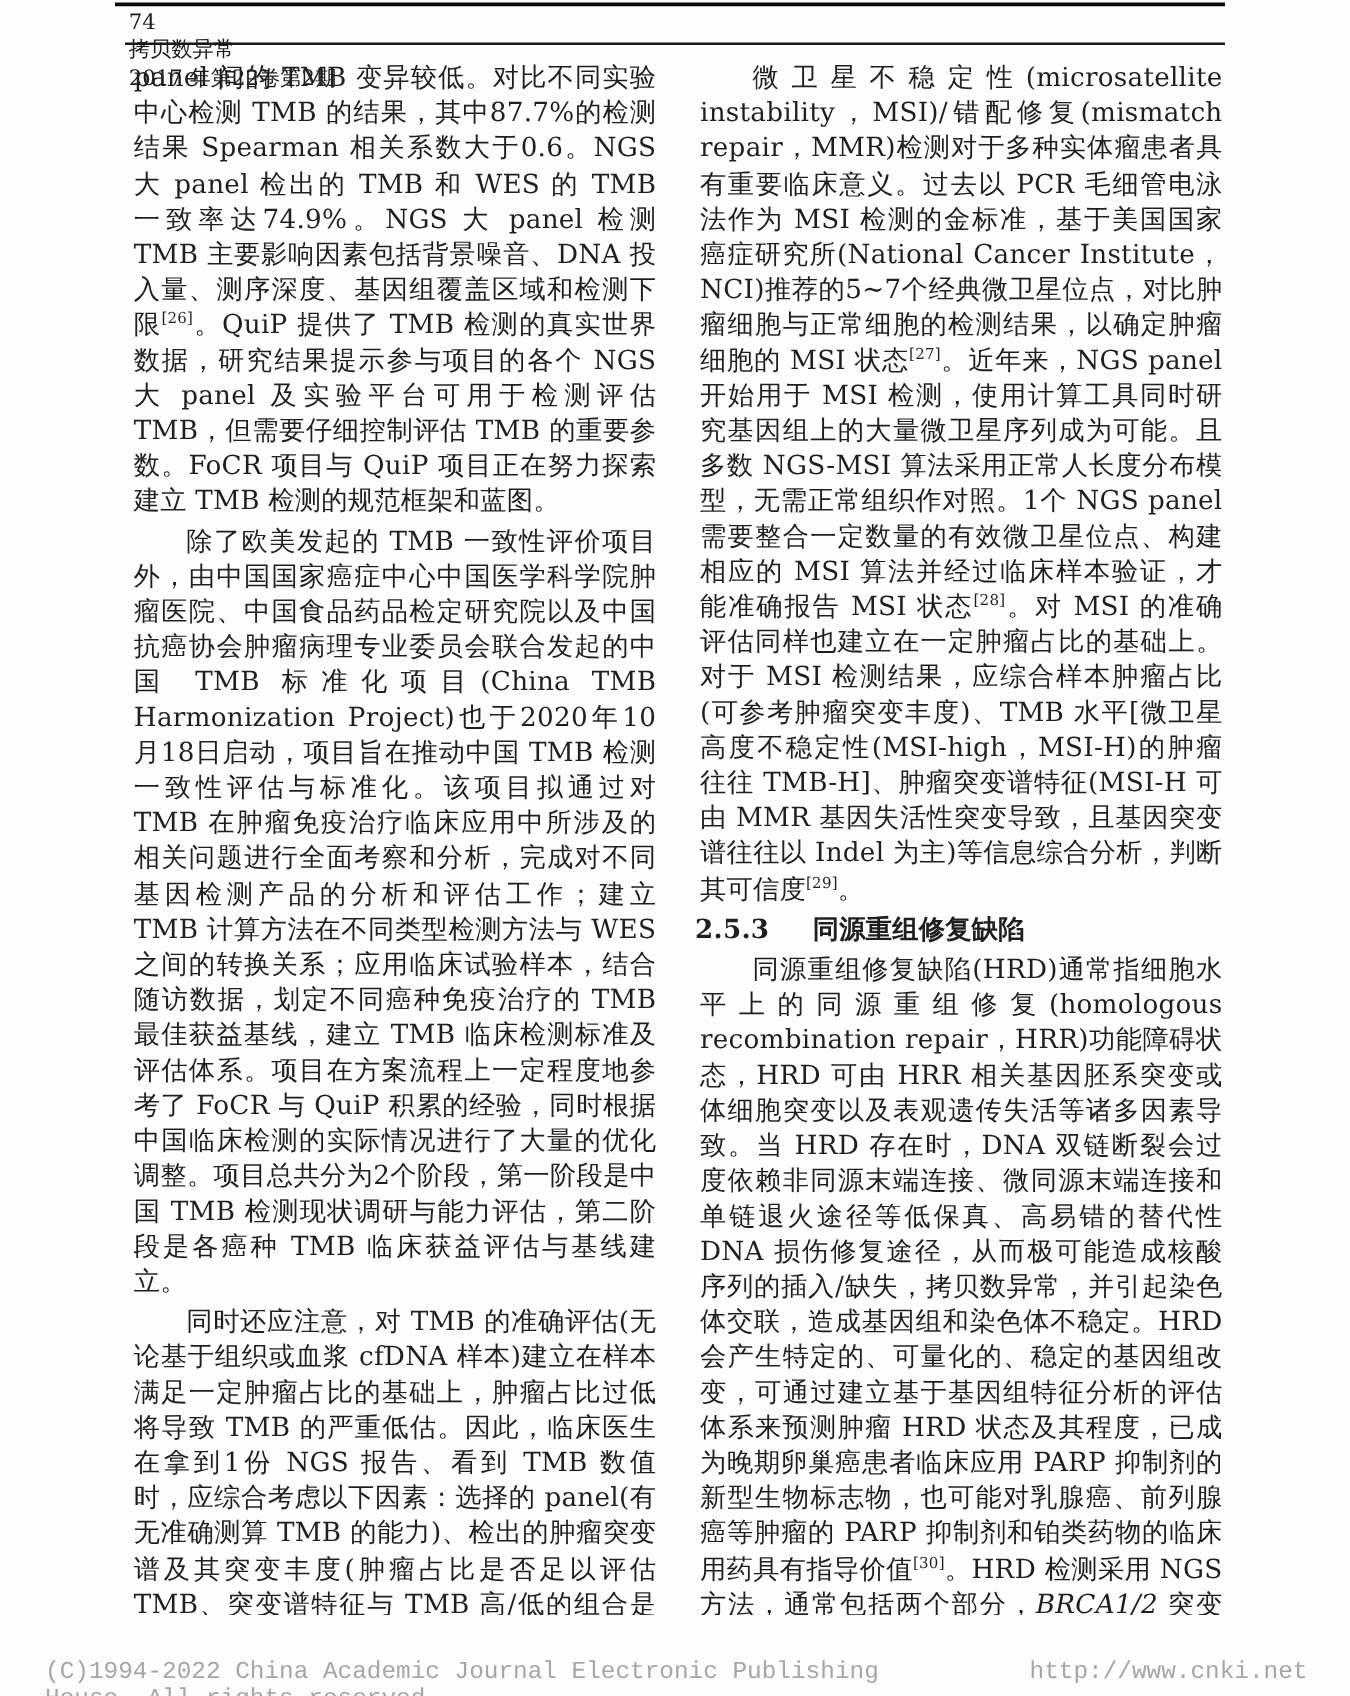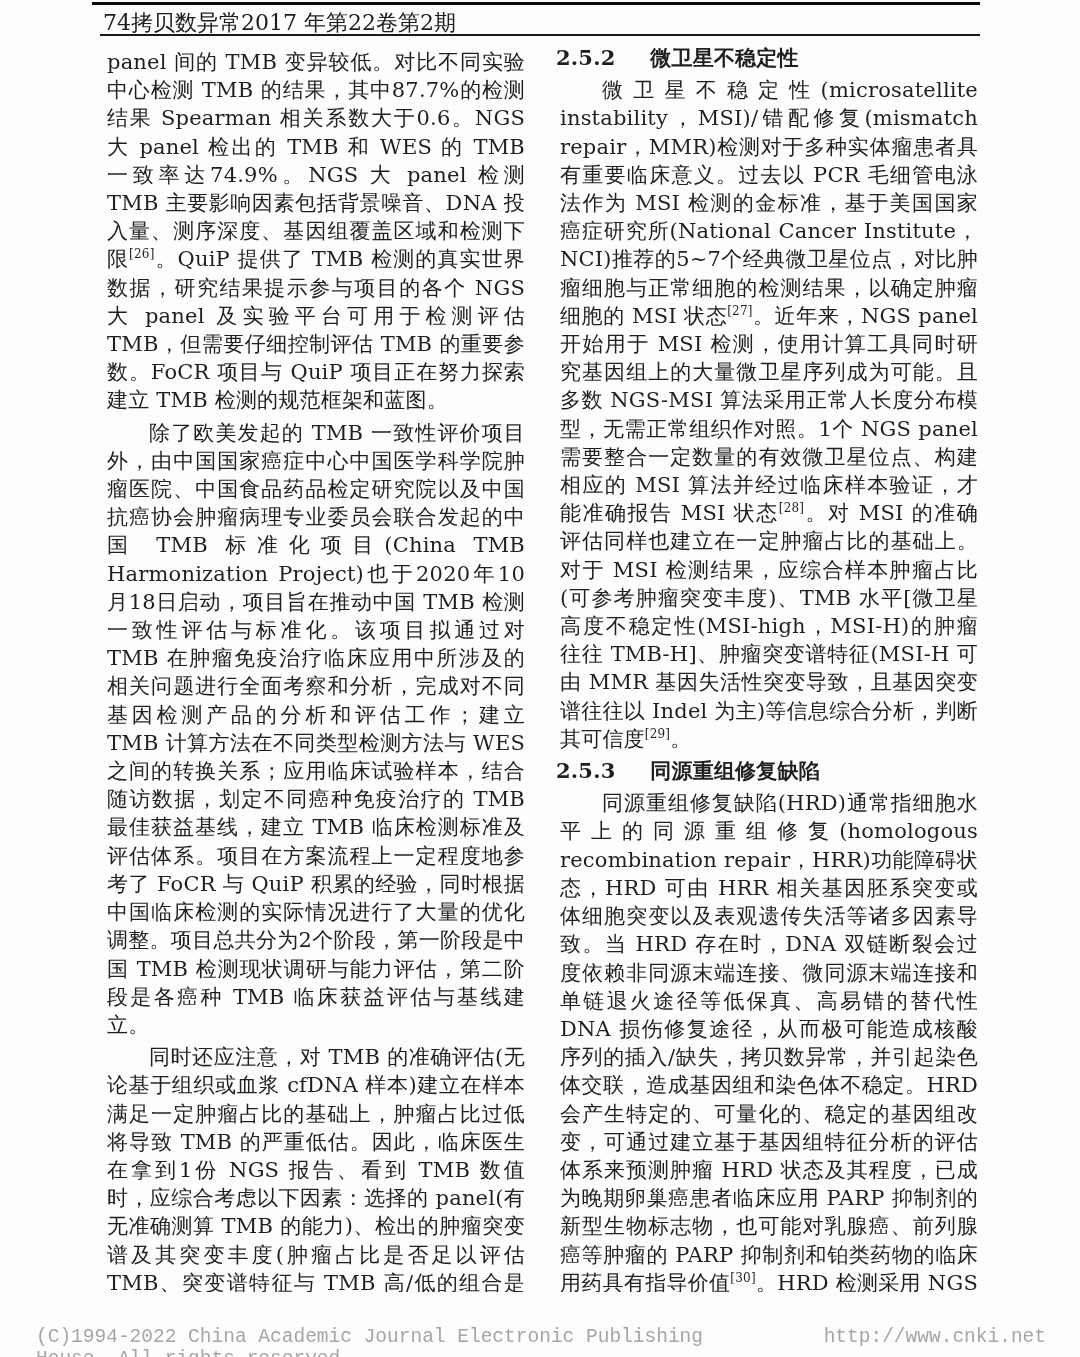--- a/index.html
+++ b/index.html
@@ -11,21 +11,21 @@
     color:#222;
     overflow:hidden;
     margin:0 auto;
   }
   .top-edge{
     position:absolute;top:2px;left:92px;width:888px;height:3px;background:#0a0a0a;
   }
   .page-header{
     position:absolute;top:8px;left:103px;width:877px;
     display:flex;justify-content:flex-start;align-items:baseline;
-    font-size:22px;color:#1c1c1c;
+    font-size:17px;color:#1c1c1c;flex-direction:column;
   }
   .header-rule{
     position:absolute;top:34px;left:100px;width:880px;height:0;
     border-top:2px solid #1a1a1a;
   }
   .columns{
     position:absolute;top:44px;left:103px;
     display:flex;gap:27px;
   }
   .col{
@@ -68,24 +68,20 @@
 
   <main class="columns">
 
     <section class="col">
       <p class="para no-indent"><span>panel 间的 TMB 变异较低。对比不同实验中心检测 TMB 的结果，其中87.7%的检测结果 Spearman 相关系数大于0.6。NGS 大 panel 检出的 TMB 和 WES 的 TMB 一致率达74.9%。NGS 大 panel 检测 TMB 主要影响因素包括背景噪音、DNA 投入量、测序深度、基因组覆盖区域和检测下限</span><sup class="ref">[26]</sup><span>。QuiP 提供了 TMB 检测的真实世界数据，研究结果提示参与项目的各个 NGS 大 panel 及实验平台可用于检测评估 TMB，但需要仔细控制评估 TMB 的重要参数。FoCR 项目与 QuiP 项目正在努力探索建立 TMB 检测的规范框架和蓝图。</span></p>
       <p class="para"><span>除了欧美发起的 TMB 一致性评价项目外，由中国国家癌症中心中国医学科学院肿瘤医院、中国食品药品检定研究院以及中国抗癌协会肿瘤病理专业委员会联合发起的中国 TMB 标准化项目(China TMB Harmonization Project)也于2020年10月18日启动，项目旨在推动中国 TMB 检测一致性评估与标准化。该项目拟通过对 TMB 在肿瘤免疫治疗临床应用中所涉及的相关问题进行全面考察和分析，完成对不同基因检测产品的分析和评估工作；建立 TMB 计算方法在不同类型检测方法与 WES 之间的转换关系；应用临床试验样本，结合随访数据，划定不同癌种免疫治疗的 TMB 最佳获益基线，建立 TMB 临床检测标准及评估体系。项目在方案流程上一定程度地参考了 FoCR 与 QuiP 积累的经验，同时根据中国临床检测的实际情况进行了大量的优化调整。项目总共分为2个阶段，第一阶段是中国 TMB 检测现状调研与能力评估，第二阶段是各癌种 TMB 临床获益评估与基线建立。</span></p>
       <p class="para"><span>同时还应注意，对 TMB 的准确评估(无论基于组织或血浆 cfDNA 样本)建立在样本满足一定肿瘤占比的基础上，肿瘤占比过低将导致 TMB 的严重低估。因此，临床医生在拿到1份 NGS 报告、看到 TMB 数值时，应综合考虑以下因素：选择的 panel(有无准确测算 TMB 的能力)、检出的肿瘤突变谱及其突变丰度(肿瘤占比是否足以评估 TMB、突变谱特征与 TMB 高/低的组合是否合理)、TMB 绝对值以及该数值在已检测的肿瘤样本中的相对排序等，综合评估 TMB 水平及其可信度。目前，国内还没有基于肿瘤组织或血液的 NGS 大 panel 产品获批，不过相信随着 NGS 大 panel 检测的标准化发展和建立，将会有更多的基因检测公司参与到 NGS 大 panel 检测产品的注册申报中，有利于促进中国肿瘤精准诊疗行业的进一步发展。</span></p>
     </section>
 
     <section class="col">
-      <h3 class="heading">
-        <span class="h-num">2.5.2</span>
-        <span class="h-title">微卫星不稳定性</span>
-      </h3>
       <p class="para"><span>微卫星不稳定性(microsatellite instability，MSI)/错配修复(mismatch repair，MMR)检测对于多种实体瘤患者具有重要临床意义。过去以 PCR 毛细管电泳法作为 MSI 检测的金标准，基于美国国家癌症研究所(National Cancer Institute，NCI)推荐的5~7个经典微卫星位点，对比肿瘤细胞与正常细胞的检测结果，以确定肿瘤细胞的 MSI 状态</span><sup class="ref">[27]</sup><span>。近年来，NGS panel 开始用于 MSI 检测，使用计算工具同时研究基因组上的大量微卫星序列成为可能。且多数 NGS-MSI 算法采用正常人长度分布模型，无需正常组织作对照。1个 NGS panel 需要整合一定数量的有效微卫星位点、构建相应的 MSI 算法并经过临床样本验证，才能准确报告 MSI 状态</span><sup class="ref">[28]</sup><span>。对 MSI 的准确评估同样也建立在一定肿瘤占比的基础上。对于 MSI 检测结果，应综合样本肿瘤占比(可参考肿瘤突变丰度)、TMB 水平[微卫星高度不稳定性(MSI-high，MSI-H)的肿瘤往往 TMB-H]、肿瘤突变谱特征(MSI-H 可由 MMR 基因失活性突变导致，且基因突变谱往往以 Indel 为主)等信息综合分析，判断其可信度</span><sup class="ref">[29]</sup><span>。</span></p>
       <h3 class="heading">
         <span class="h-num">2.5.3</span>
         <span class="h-title">同源重组修复缺陷</span>
       </h3>
       <p class="para"><span>同源重组修复缺陷(HRD)通常指细胞水平上的同源重组修复(homologous recombination repair，HRR)功能障碍状态，HRD 可由 HRR 相关基因胚系突变或体细胞突变以及表观遗传失活等诸多因素导致。当 HRD 存在时，DNA 双链断裂会过度依赖非同源末端连接、微同源末端连接和单链退火途径等低保真、高易错的替代性 DNA 损伤修复途径，从而极可能造成核酸序列的插入/缺失，拷贝数异常，并引起染色体交联，造成基因组和染色体不稳定。HRD 会产生特定的、可量化的、稳定的基因组改变，可通过建立基于基因组特征分析的评估体系来预测肿瘤 HRD 状态及其程度，已成为晚期卵巢癌患者临床应用 PARP 抑制剂的新型生物标志物，也可能对乳腺癌、前列腺癌等肿瘤的 PARP 抑制剂和铂类药物的临床用药具有指导价值</span><sup class="ref">[30]</sup><span>。HRD 检测采用 NGS 方法，通常包括两个部分，</span><i>BRCA1/2</i><span> 突变状态及基因组不稳定性状态的评分(genomic instability score，GIS)，或称 HRD 评分(HRD score)。对于后者，一般通过对细胞内 SNP 进行检测和计算得出。其原理是基于细胞内因 HRD 而引起的 DNA 损伤，将以一些特定且可识别的方式在基因组上留下痕迹，如 LOH、端粒等位基因失平衡(telomeric allelic imbalance，TAI)和大片</span></p>
     </section>
 
   </main>
 

